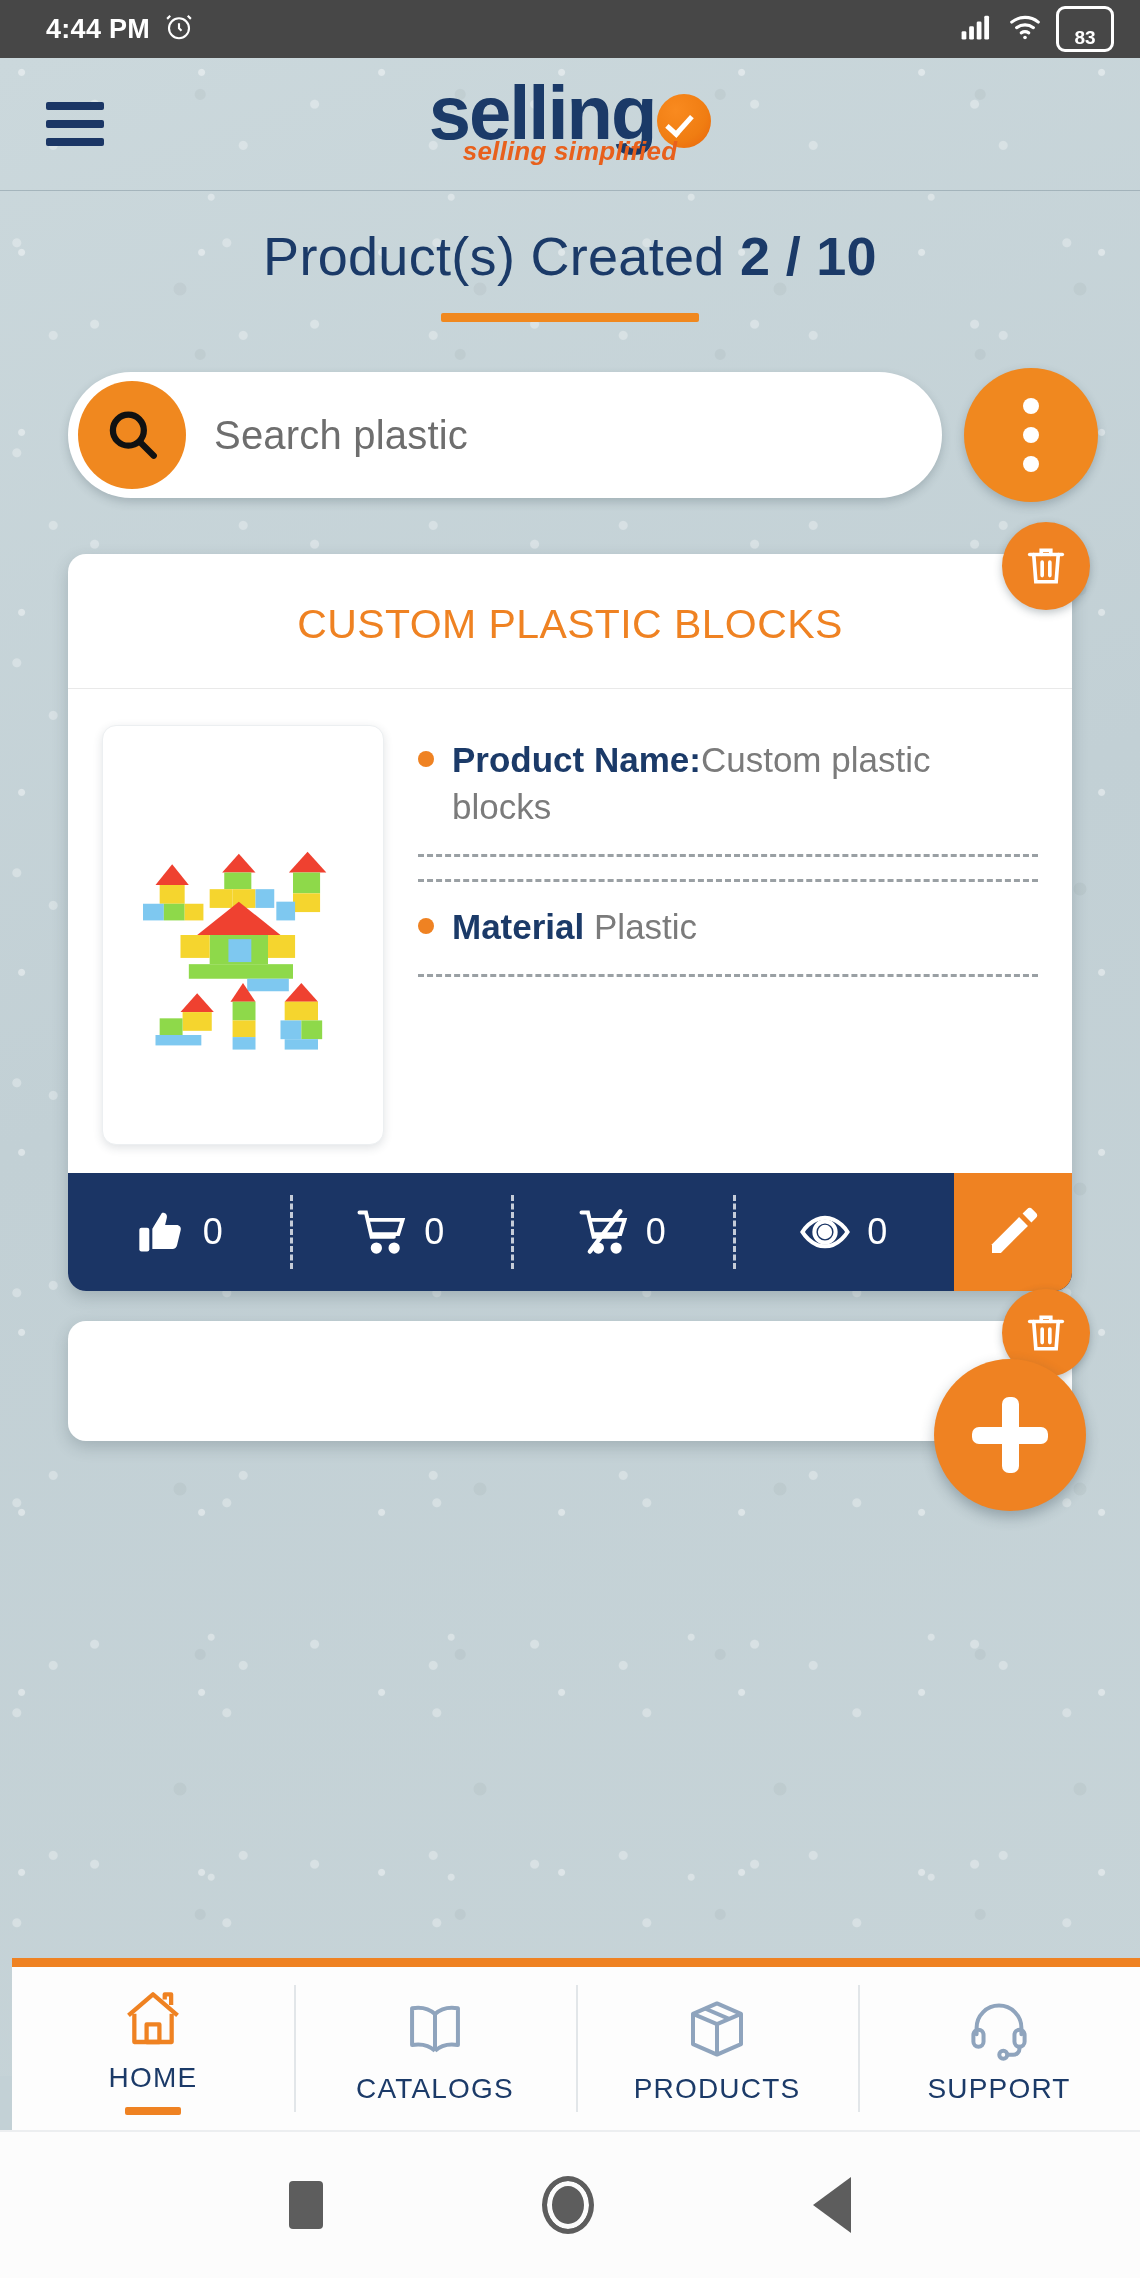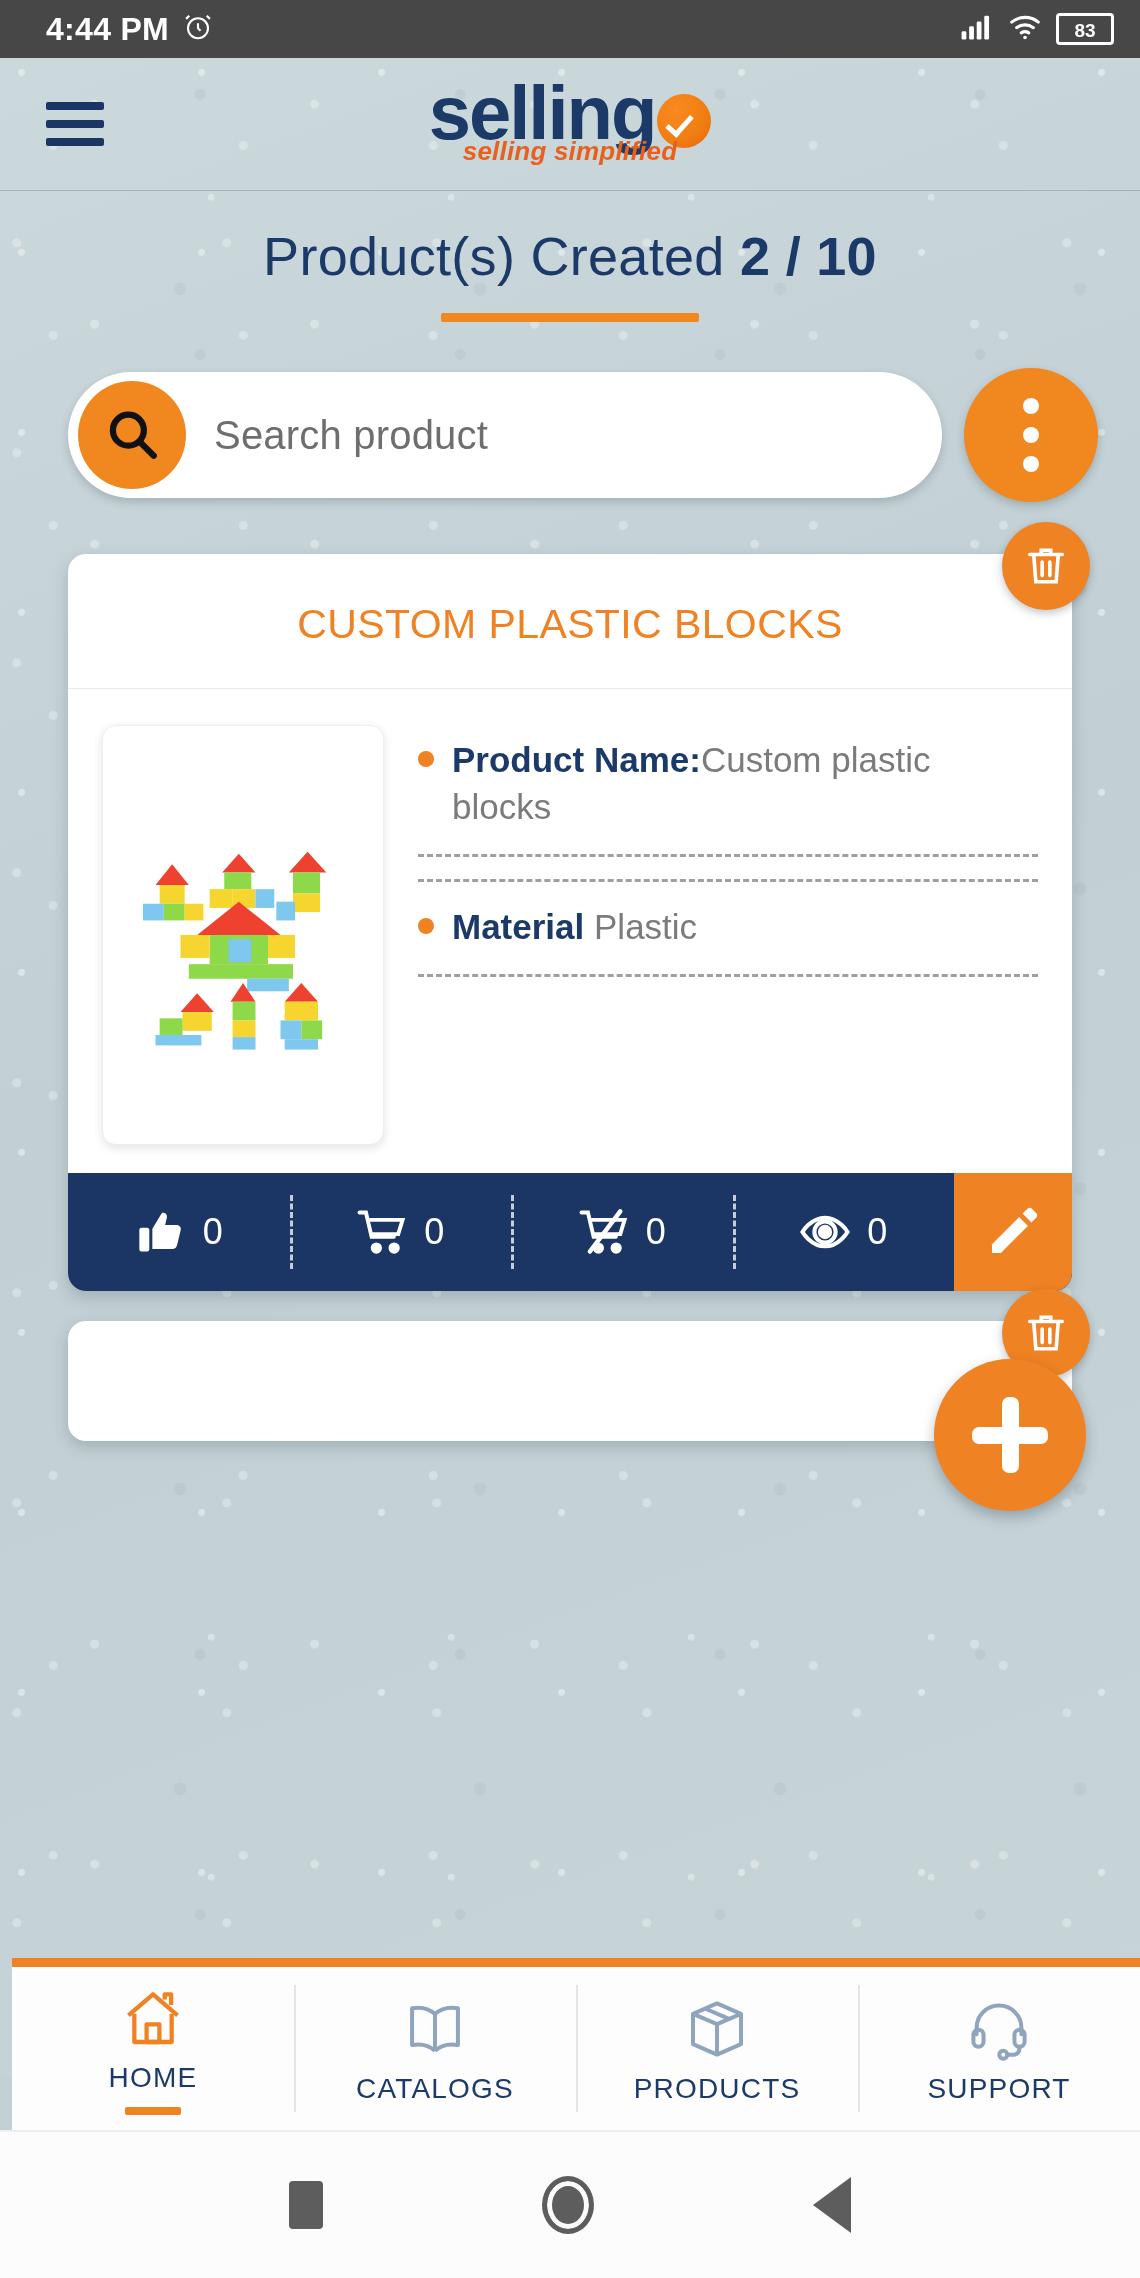--- a/index.html
+++ b/index.html
@@ -12,25 +12,25 @@
   }
 
   
   .statusbar{
     height:58px; background:#474747; color:#ffffff;
     display:flex; align-items:center; justify-content:space-between;
     padding:0 26px 0 46px;
     position:relative; z-index:40;
   }
   .sb-left{ display:flex; align-items:center; gap:14px; }
-  .sb-time{ font-size:32px; font-weight:bold; letter-spacing:.3px; }
+  .sb-time{ font-size:27px; font-weight:bold; letter-spacing:.3px; }
   .sb-right{ display:flex; align-items:center; gap:14px; }
   .battery{
-    border:3px solid #fff; border-radius:4px;
-    font-size:19px; font-weight:bold; padding:5px 9px 2px;
+    border:3px solid #fff; border-radius:9px;
+    font-size:19px; font-weight:bold; padding:19px 9px 2px;
     line-height:1; min-width:58px; text-align:center;
   }
 
   
   .app{
     position:absolute; top:58px; left:0; right:0; bottom:202px;
     background:
       radial-gradient(circle at 12% 8%, rgba(255,255,255,.42) 0 3px, transparent 4px),
       radial-gradient(circle at 43% 21%, rgba(255,255,255,.33) 0 4px, transparent 5px),
       radial-gradient(circle at 77% 14%, rgba(0,0,0,.04) 0 5px, transparent 6px),
@@ -296,21 +296,21 @@
   </div>
 
   <div class="search-row">
     <div class="searchbar">
       <div class="search-btn">
         <svg viewBox="0 0 24 24" fill="none" stroke="#111" stroke-width="2.6" stroke-linecap="round">
           <circle cx="10.5" cy="10" r="6.4"></circle>
             <path d="M15.2 14.8 21 20.6"></path>
         </svg>
       </div>
-      <div class="search-placeholder">Search product</div>
+      <div class="search-placeholder">Search plastic</div>
     </div>
     <div class="kebab">
       <i></i>
         <i></i>
         <i></i>
     </div>
   </div>
 
   <div class="list">
 

